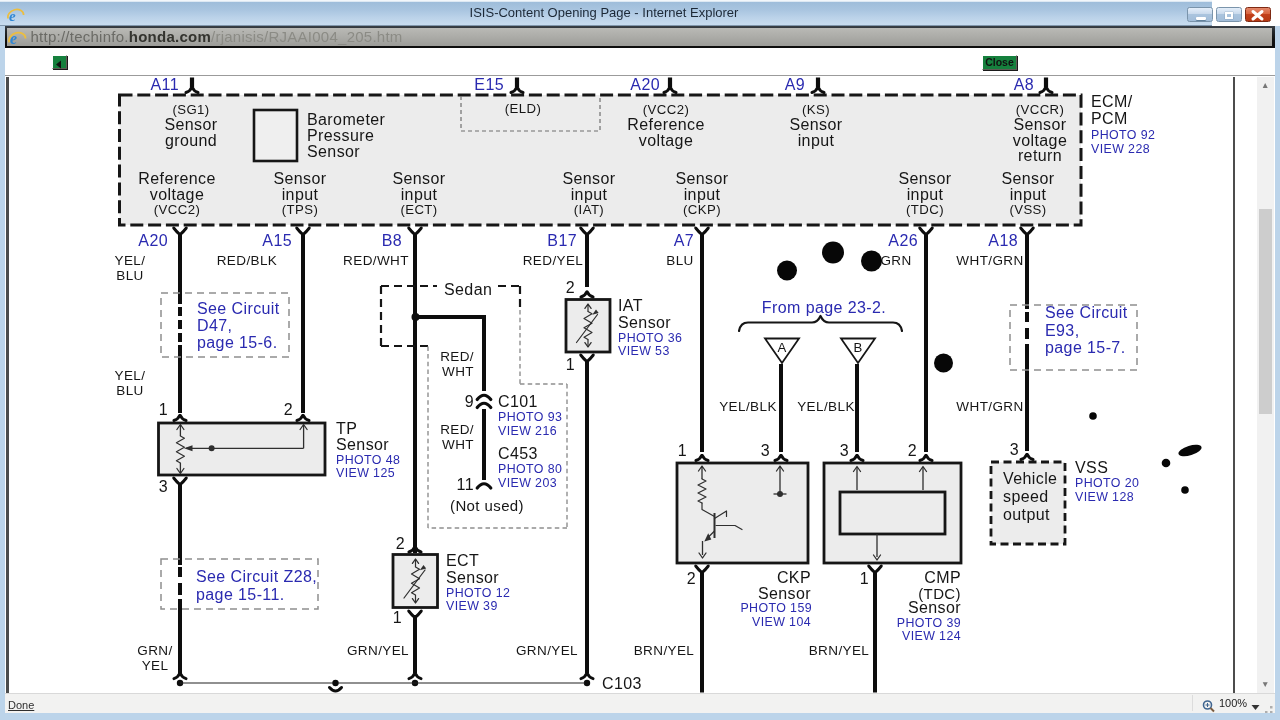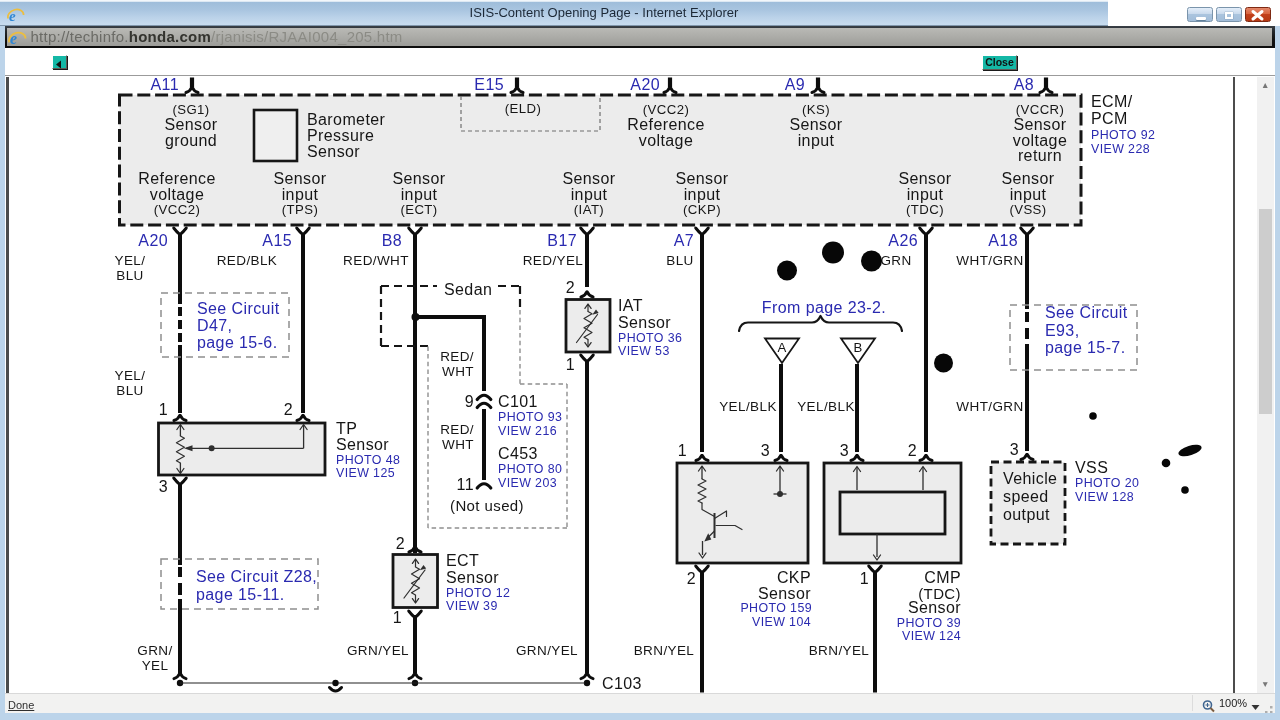--- a/index.html
+++ b/index.html
@@ -1,30 +1,30 @@
 <!DOCTYPE html>
 <html><head><meta charset="utf-8"><style>
 html,body{margin:0;padding:0;width:1280px;height:720px;overflow:hidden;background:#fff;
  font-family:"Liberation Sans",sans-serif;}
 *{box-sizing:border-box;}
 .abs{position:absolute;}
-#titlebar{left:0;top:0;width:1108px;height:26px;
+#titlebar{left:0;top:0;width:1212px;height:26px;
  background:linear-gradient(180deg,#f2f7fb 0%,#f2f7fb 5%,#9ebdda 9%,#a9c5e0 40%,#bbd2e9 70%,#c8dcef 100%);
  border-bottom:1px solid #8096ac;}
 #title{width:1208px;text-align:center;font-size:13px;color:#1c2836;line-height:25px;}
 .winbtn{top:6.5px;width:26.5px;height:15.5px;border-radius:2.5px;border:1px solid #7a94ab;}
 #btnmin{left:1186.5px;background:linear-gradient(180deg,#e4eefa,#c9daec 45%,#aac4de 50%,#a2bdd9 100%);}
 #btnmax{left:1215.5px;background:linear-gradient(180deg,#e4eefa,#c9daec 45%,#aac4de 50%,#a2bdd9 100%);}
 #btncls{left:1244.5px;background:linear-gradient(180deg,#e2876b 0%,#d9643d 45%,#c2401b 50%,#b63812 100%);border-color:#7e2912;}
 #addrbar{left:0;top:26px;width:1280px;height:22px;background:linear-gradient(180deg,#3a4046 0%,#23272b 25%,#121212 60%,#0d0d0d 100%);}
 #addrfill{left:7px;top:28px;width:1265px;height:17.5px;
  background:linear-gradient(180deg,#b9b9b5,#aaaaa6 55%,#9c9c98);}
 #urltxt{left:30.5px;top:28px;height:17.5px;line-height:17.5px;font-size:15px;letter-spacing:0.25px;color:#6b6b66;white-space:pre;}
 #toolbar{left:5px;top:48px;width:1270px;height:28px;background:#ffffff;border-bottom:1px solid #9b9b9b;}
-.btn3d{background:#14b8a6;border-top:1.5px solid #ffffff;border-left:1.5px solid #ffffff;
+.btn3d{background:#15803d;border-top:1.5px solid #ffffff;border-left:1.5px solid #ffffff;
  border-right:1.5px solid #5f5c55;border-bottom:1.5px solid #5f5c55;box-shadow:1px 1px 0 #1a1a1a;}
 #backbtn{left:52px;top:55px;width:15px;height:14px;}
 #closebtn{left:982px;top:55px;width:35px;height:14.5px;font-size:10.5px;font-weight:bold;
  color:#111;text-align:center;line-height:12px;}
 #content{left:5px;top:77px;width:1270px;height:616px;background:#fff;}
 #linnerL{left:6px;top:77px;width:2.5px;height:616px;background:#4c4c4c;}
 #linnerR{left:1232.5px;top:77px;width:2.5px;height:616px;background:#4c4c4c;}
 #scroll{left:1257px;top:77px;width:16.5px;height:616px;background:#f1f1f1;}
 #sthumb{left:1258.5px;top:209px;width:13.5px;height:205px;background:#cdcdcd;}
 .sarrow{left:1257px;width:16.5px;height:17px;color:#777;font-size:8.5px;text-align:center;line-height:17px;}

